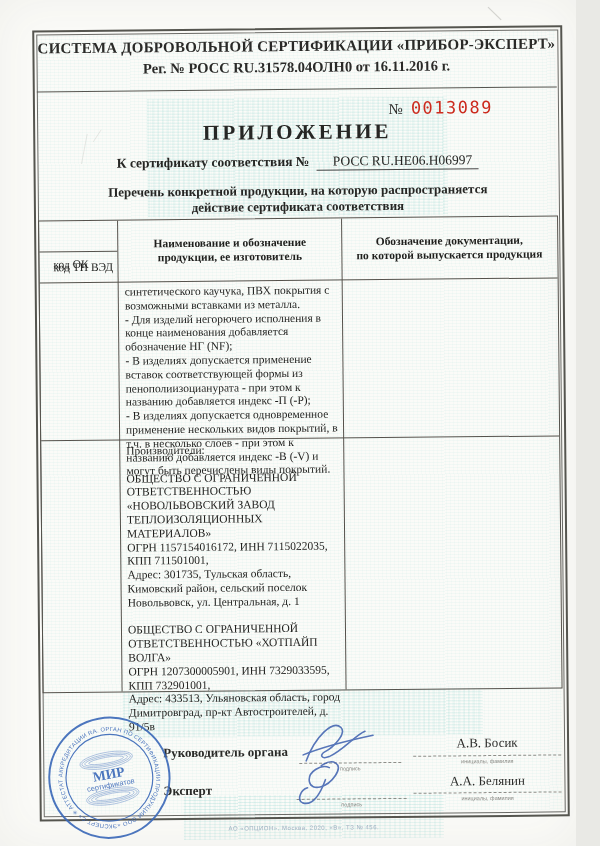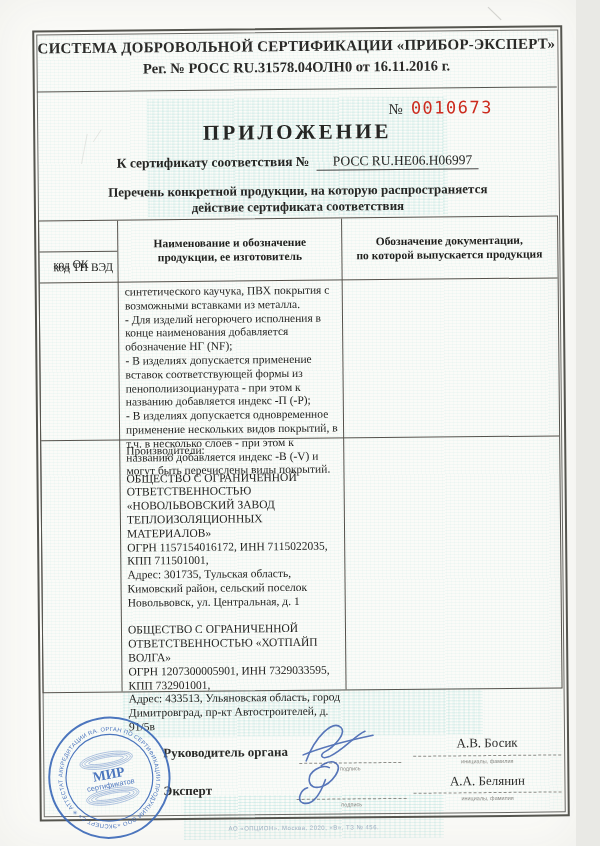--- a/index.html
+++ b/index.html
@@ -97,21 +97,21 @@
 
     <div class="frame"></div>
 
     <div class="hdr">
       <div class="l1">СИСТЕМА ДОБРОВОЛЬНОЙ СЕРТИФИКАЦИИ «ПРИБОР-ЭКСПЕРТ»</div>
       <div class="l2">Рег. № РОСС RU.31578.04ОЛН0 от 16.11.2016 г.</div>
     </div>
     <div class="hdr-sep"></div>
 
     <div class="formnum">
-      <span>№</span><span class="digits">0010673</span>
+      <span>№</span><span class="digits">0013089</span>
     </div>
 
     <div class="title">ПРИЛОЖЕНИЕ</div>
 
     <div class="certline">
       <span class="lbl">К сертификату соответствия №</span>
       <span class="num">РОСС RU.НЕ06.Н06997</span>
     </div>
 
     <div class="subtitle">Перечень конкретной продукции,  на которую распространяется

